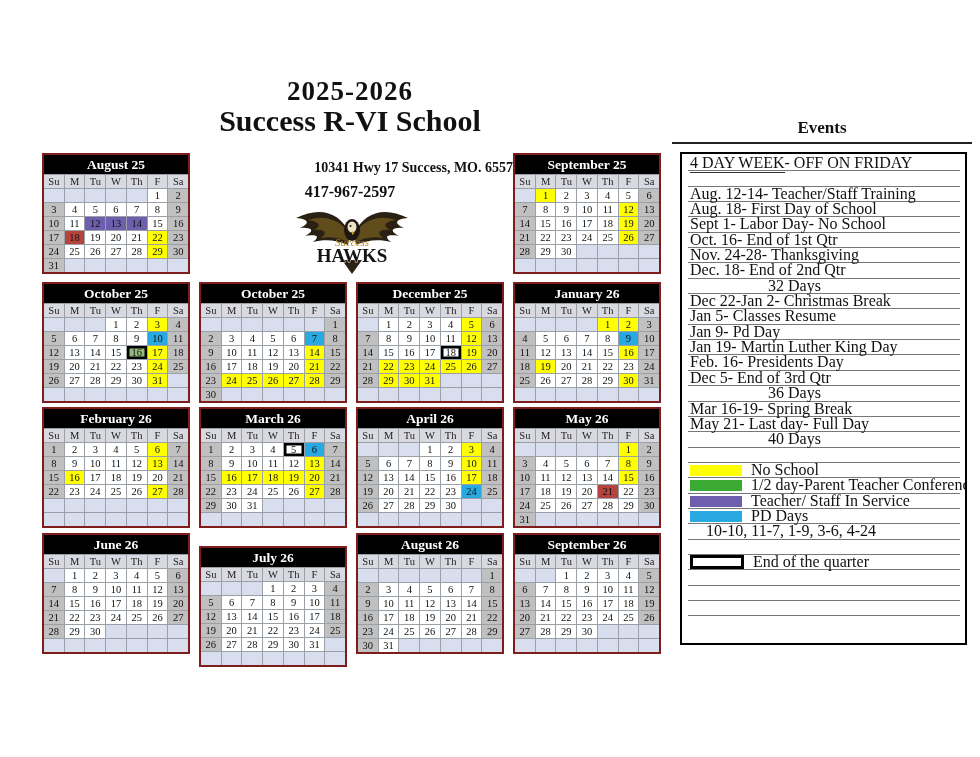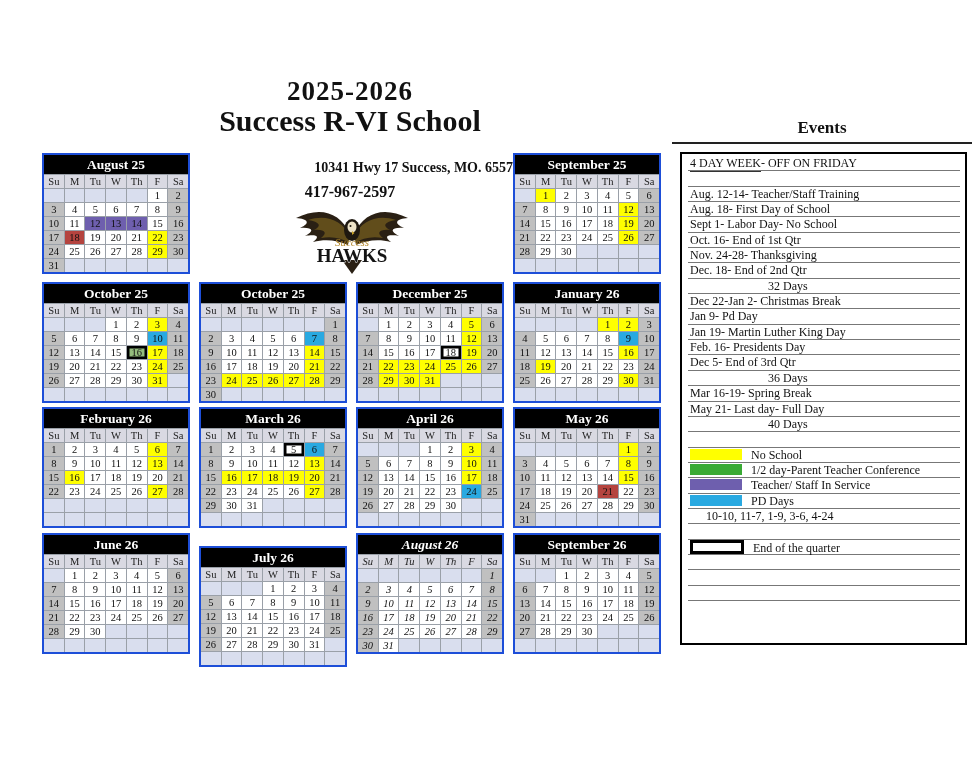--- a/index.html
+++ b/index.html
@@ -14,21 +14,21 @@
   .year{position:absolute;left:200px;top:76px;width:300px;text-align:center;
         font-weight:bold;font-size:27px;letter-spacing:1px;}
   .school{position:absolute;left:120px;top:104px;width:460px;text-align:center;
         font-weight:bold;font-size:30px;}
   .addr{position:absolute;left:180px;top:160px;width:340px;text-align:right;
         font-weight:bold;font-size:14px;}
   .phone{position:absolute;left:180px;top:183px;width:340px;text-align:center;
         font-weight:bold;font-size:16px;}
   .logo{position:absolute;left:292px;top:202px;width:120px;height:74px;}
   
-  .cal{position:absolute;width:148px;border:2px solid #1d4ed8;background:#fff;box-sizing:border-box;}
+  .cal{position:absolute;width:148px;border:2px solid #7f1d1d;background:#fff;box-sizing:border-box;}
   .cal-title{background:#000;color:#fff;font-weight:bold;font-size:13.5px;
         text-align:center;height:19px;line-height:19px;}
   .cal-grid{display:grid;grid-template-columns:repeat(7,1fr);gap:1px;background:var(--grid);
         border-top:1px solid var(--grid);}
   .dowc{height:13px;line-height:13px;font-size:10.5px;text-align:center;background:var(--dowbg);color:#222;}
   .cell{height:13px;line-height:13px;font-size:10.5px;text-align:center;}
   .c-e{background:var(--empty);}
   .c-n{background:#fff;}
   .c-we{background:var(--weekend);}
   .c-y{background:var(--yellow);}
@@ -37,29 +37,29 @@
   .c-b{background:var(--blue);}
   .c-g{background:var(--qgreen);box-shadow:inset 0 0 0 2.5px #000;}
   .c-q{background:#fff;box-shadow:inset 0 0 0 2.5px #000;}
   
   #aug25{left:42px;top:153px;}  #sep25{left:513px;top:153px;}
   #oct25{left:42px;top:282px;}  #nov25{left:199px;top:282px;}
   #dec25{left:356px;top:282px;} #jan26{left:513px;top:282px;}
   #feb26{left:42px;top:407px;}  #mar26{left:199px;top:407px;}
   #apr26{left:356px;top:407px;} #may26{left:513px;top:407px;}
   #jun26{left:42px;top:533px;}  #jul26{left:199px;top:546px;}
-  #aug26{left:356px;top:533px;font-style:italic;} #sep26{left:513px;top:533px;}
+  #aug26{left:356px;top:533px;} #sep26{left:513px;top:533px;}
   
   .events-title{position:absolute;left:676px;top:118px;width:292px;text-align:center;
         font-weight:bold;font-size:17px;}
   .events-underline{position:absolute;left:672px;top:142px;width:300px;border-top:2px solid #222;height:0;}
   .events-box{position:absolute;left:680px;top:152px;width:287px;height:493px;
         border:2px solid #000;box-sizing:border-box;display:flex;flex-direction:column;
         padding:2px 5px 0 6px;overflow:hidden;}
-  .ev-row{flex:0 0 14.35px;height:14.35px;line-height:14px;font-size:12px;
+  .ev-row{flex:0 0 14.35px;height:14.35px;line-height:14px;font-size:16px;
         border-bottom:1px solid #777;white-space:nowrap;padding-left:2px;}
   .ev-days{padding-left:80px;}
   .ev-underline{border-bottom:1px solid #333;padding-bottom:1px;}
   .sw{display:inline-block;width:52px;height:11px;vertical-align:-1px;margin-right:9px;}
   .sw-q{display:inline-block;width:48px;height:8px;background:#fff;border:3px solid #000;
         vertical-align:-2px;margin-right:9px;}
 </style>
 </head>
 <body>
 
@@ -856,20 +856,21 @@
   <div class="ev-row"></div>
   <div id="events-rows">
       <div class="ev-row">Aug. 12-14- Teacher/Staff Training</div>
       <div class="ev-row">Aug. 18- First Day of School</div>
       <div class="ev-row">Sept 1- Labor Day- No School</div>
       <div class="ev-row">Oct. 16- End of 1st Qtr</div>
       <div class="ev-row">Nov. 24-28- Thanksgiving</div>
       <div class="ev-row">Dec. 18- End of 2nd Qtr</div>
       <div class="ev-row ev-days">32 Days</div>
       <div class="ev-row">Dec 22-Jan 2- Christmas Break</div>
+      <div class="ev-row">Jan 5- Classes Resume</div>
       <div class="ev-row">Jan 9- Pd Day</div>
       <div class="ev-row">Jan 19- Martin Luther King Day</div>
       <div class="ev-row">Feb. 16- Presidents Day</div>
       <div class="ev-row">Dec 5- End of 3rd Qtr</div>
       <div class="ev-row ev-days">36 Days</div>
       <div class="ev-row">Mar 16-19- Spring Break</div>
       <div class="ev-row">May 21- Last day- Full Day</div>
       <div class="ev-row ev-days">40 Days</div>
     </div>
   <div class="ev-row"></div>

